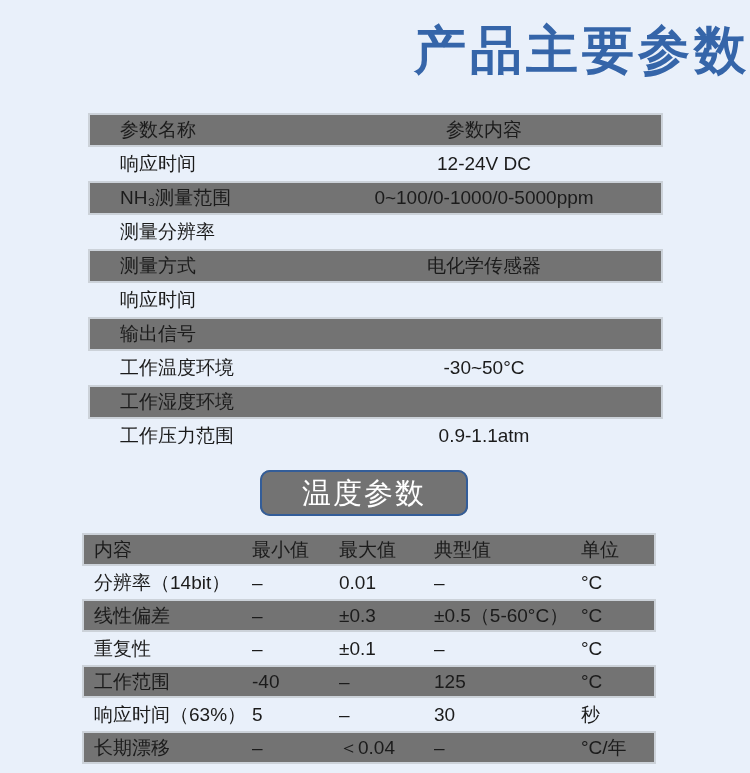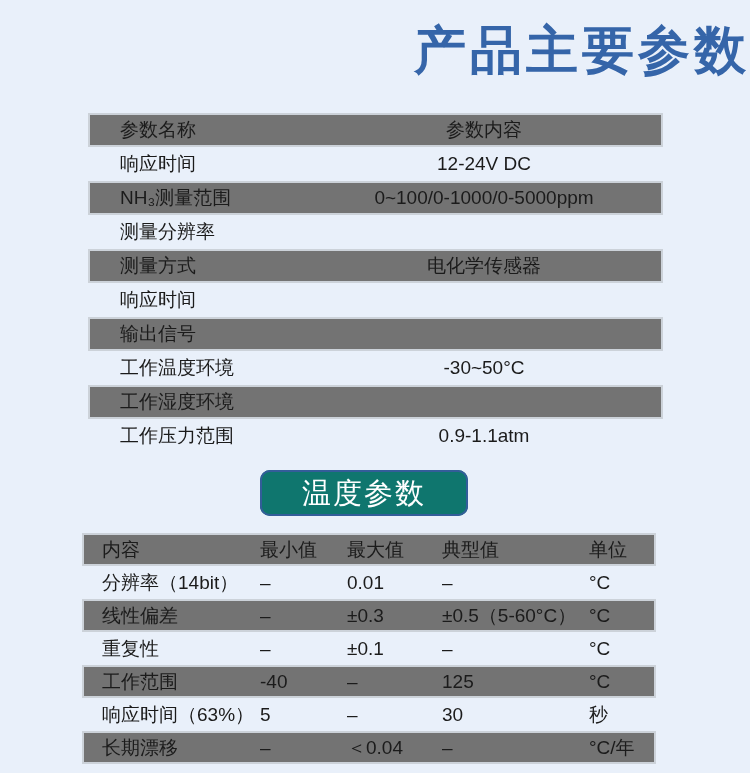--- a/index.html
+++ b/index.html
@@ -38,40 +38,40 @@
   .gray {
     background: #737373;
     box-shadow: inset 0 0 0 2px #ccd2d9;
   }
   
   .temp-badge {
     margin: 17px 0 0 260px;
     width: 208px;
     height: 46px;
     border-radius: 10px;
-    background: #0f766e;
+    background: #737373;
     box-shadow: inset 0 0 0 2px #335d99;
     color: #ffffff;
     font-size: 29px;
     line-height: 46px;
     text-align: center;
     letter-spacing: 2px;
   }
   
   .temp-table {
     margin: 17px 0 0 82px;
     width: 574px;
   }
   .temp-row {
     display: grid;
     grid-template-columns: 158px 87px 95px 147px 1fr;
     height: 33px;
     align-items: center;
     font-size: 19px;
-    padding-left: 20px;
+    padding-left: 12px;
   }
   .temp-row div { white-space: pre; overflow: hidden; }
 </style>
 </head>
 <body>
 
 <h1 class="page-title">产品主要参数</h1>
 
 <div class="spec-table">
   <div class="spec-row gray">

